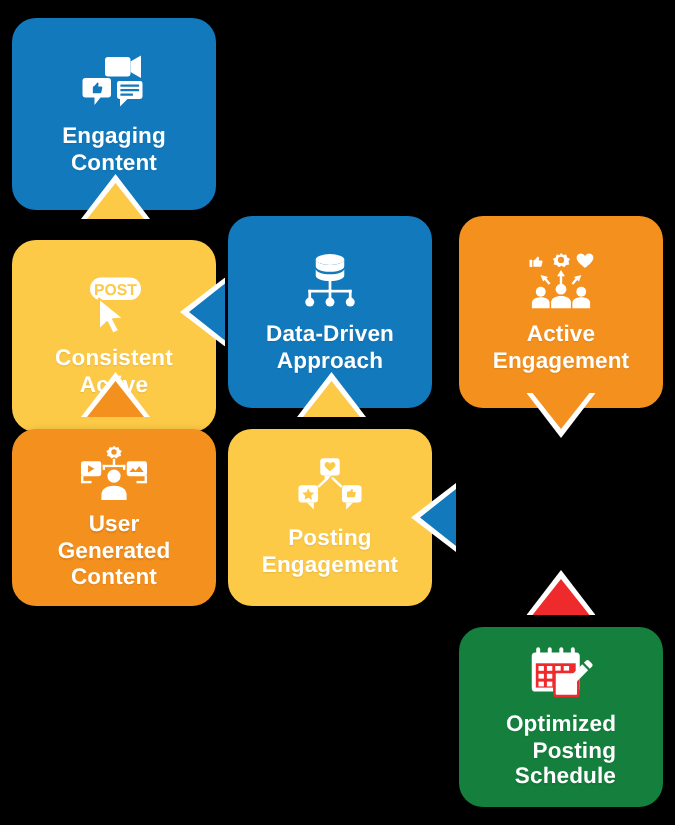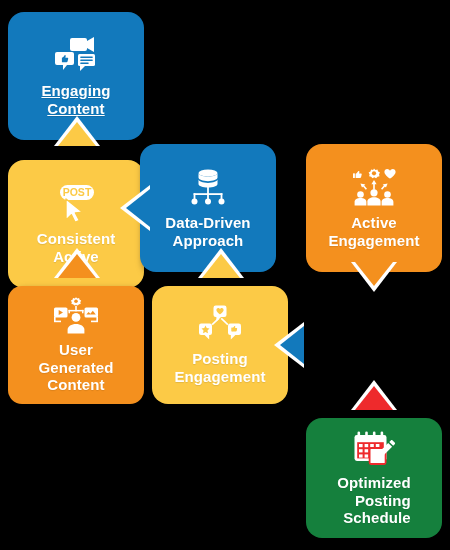--- a/index.html
+++ b/index.html
@@ -63,21 +63,21 @@
     height: 100%;
   }
 
   
 </style>
 </head>
 <body>
 
 <div id="board">
 
-  <div class="card" style="left:8px; top:12px; width:136px; height:128px; background:#1279BC;text-decoration:underline;">
+  <div class="card" style="left:8px; top:12px; width:136px; height:128px; background:#1279BC;">
     <span class="card-icon">
       <svg width="46" height="40" viewBox="0 0 46 40" fill="#fff">
         <rect x="17" y="3" width="17" height="13" rx="2"></rect>
         <polygon points="34,6 41,2 41,17 34,13"></polygon>
         <path d="M4 17h15a2 2 0 0 1 2 2v9a2 2 0 0 1-2 2h-5l-4 5v-5H4a2 2 0 0 1-2-2v-9a2 2 0 0 1 2-2z"></path>
         <path d="M11.5 20.5c-1 1.4-1.6 2-2.6 2.3v4.4h4.6c.6 0 1-.4 1.1-.9l.6-2.6c.1-.6-.3-1-.9-1h-1.9l.3-1.6c.1-.7-.4-1.2-1-1.1z" fill="#1279BC"></path>
         <rect x="25" y="19" width="17" height="12" rx="1.6"></rect>
         <polygon points="27,31 27,36 32,31"></polygon>
         <rect x="27.2" y="21.4" width="12.6" height="1.5" rx="0.6" fill="#1279BC"></rect>
         <rect x="27.2" y="24.4" width="12.6" height="1.5" rx="0.6" fill="#1279BC"></rect>
@@ -114,21 +114,21 @@
     </svg>
   </div>
 
   <div class="notch" style="left:54px; top:246px; width:46px; height:32px;">
     <svg class="tri" viewBox="0 0 46 32" preserveAspectRatio="none">
       <polygon points="0,32 23,2 46,32" fill="#ffffff"></polygon>
       <polygon points="4,32 23,8 42,32" fill="#F4901E"></polygon>
     </svg>
   </div>
 
-  <div class="card" style="left:140px; top:144px; width:136px; height:128px; background:#1279BC;">
+  <div class="card" style="left:152px; top:144px; width:136px; height:128px; background:#1279BC;">
     <span class="card-icon">
       <svg width="46" height="40" viewBox="0 0 46 40" fill="#fff">
         <ellipse cx="23" cy="6" rx="9.5" ry="3.6"></ellipse>
         <path d="M13.5 6v4.6c0 2 4.3 3.6 9.5 3.6s9.5-1.6 9.5-3.6V6c0 2-4.3 3.6-9.5 3.6S13.5 8 13.5 6z"></path>
         <path d="M13.5 12.3v4.6c0 2 4.3 3.6 9.5 3.6s9.5-1.6 9.5-3.6v-4.6c0 2-4.3 3.6-9.5 3.6s-9.5-1.6-9.5-3.6z"></path>
         <rect x="22.1" y="20" width="1.8" height="7"></rect>
         <rect x="8.6" y="26.2" width="28.8" height="1.8"></rect>
         <rect x="8.6" y="26.2" width="1.8" height="6"></rect>
         <rect x="22.1" y="26.2" width="1.8" height="6"></rect>
         <rect x="35.6" y="26.2" width="1.8" height="6"></rect>
@@ -174,21 +174,21 @@
 Engagement</span>
   </div>
 
   <div class="notch" style="left:351px; top:262px; width:46px; height:32px;">
     <svg class="tri" viewBox="0 0 46 32" preserveAspectRatio="none">
       <polygon points="0,0 23,30 46,0" fill="#ffffff"></polygon>
       <polygon points="4,0 23,24 42,0" fill="#F4901E"></polygon>
     </svg>
   </div>
 
-  <div class="card" style="left:8px; top:286px; width:136px; height:118px; background:#F4901E;border-radius:14px;">
+  <div class="card" style="left:8px; top:286px; width:136px; height:118px; background:#F4901E;">
     <span class="card-icon">
       <svg width="48" height="38" viewBox="0 0 48 38" fill="#fff">
         <path d="M24 1.2l1.3 1.2 1.8-.3.5 1.7 1.6.8-.9 1.6.4 1.8-1.7.3-1.2 1.3-1.8-.9-1.6.9-1.3-1.3-1.7-.3.4-1.8-.9-1.6 1.6-.8.5-1.7 1.8.3z"></path>
         <circle cx="24" cy="5.3" r="1.8" fill="#F4901E"></circle>
         <rect x="2" y="11.5" width="13.5" height="10" rx="1.6"></rect>
         <polygon points="6.7,14.1 6.7,19 11,16.5" fill="#F4901E"></polygon>
         <rect x="32.5" y="11.5" width="13.5" height="10" rx="1.6"></rect>
         <path d="M34.3 18.6l2.3-2.6 1.8 1.8 2.4-3 3 3.8z" fill="#F4901E"></path>
         <rect x="16.5" y="13.9" width="15" height="1.5"></rect>
         <rect x="23.2" y="9.8" width="1.6" height="5.5"></rect>

